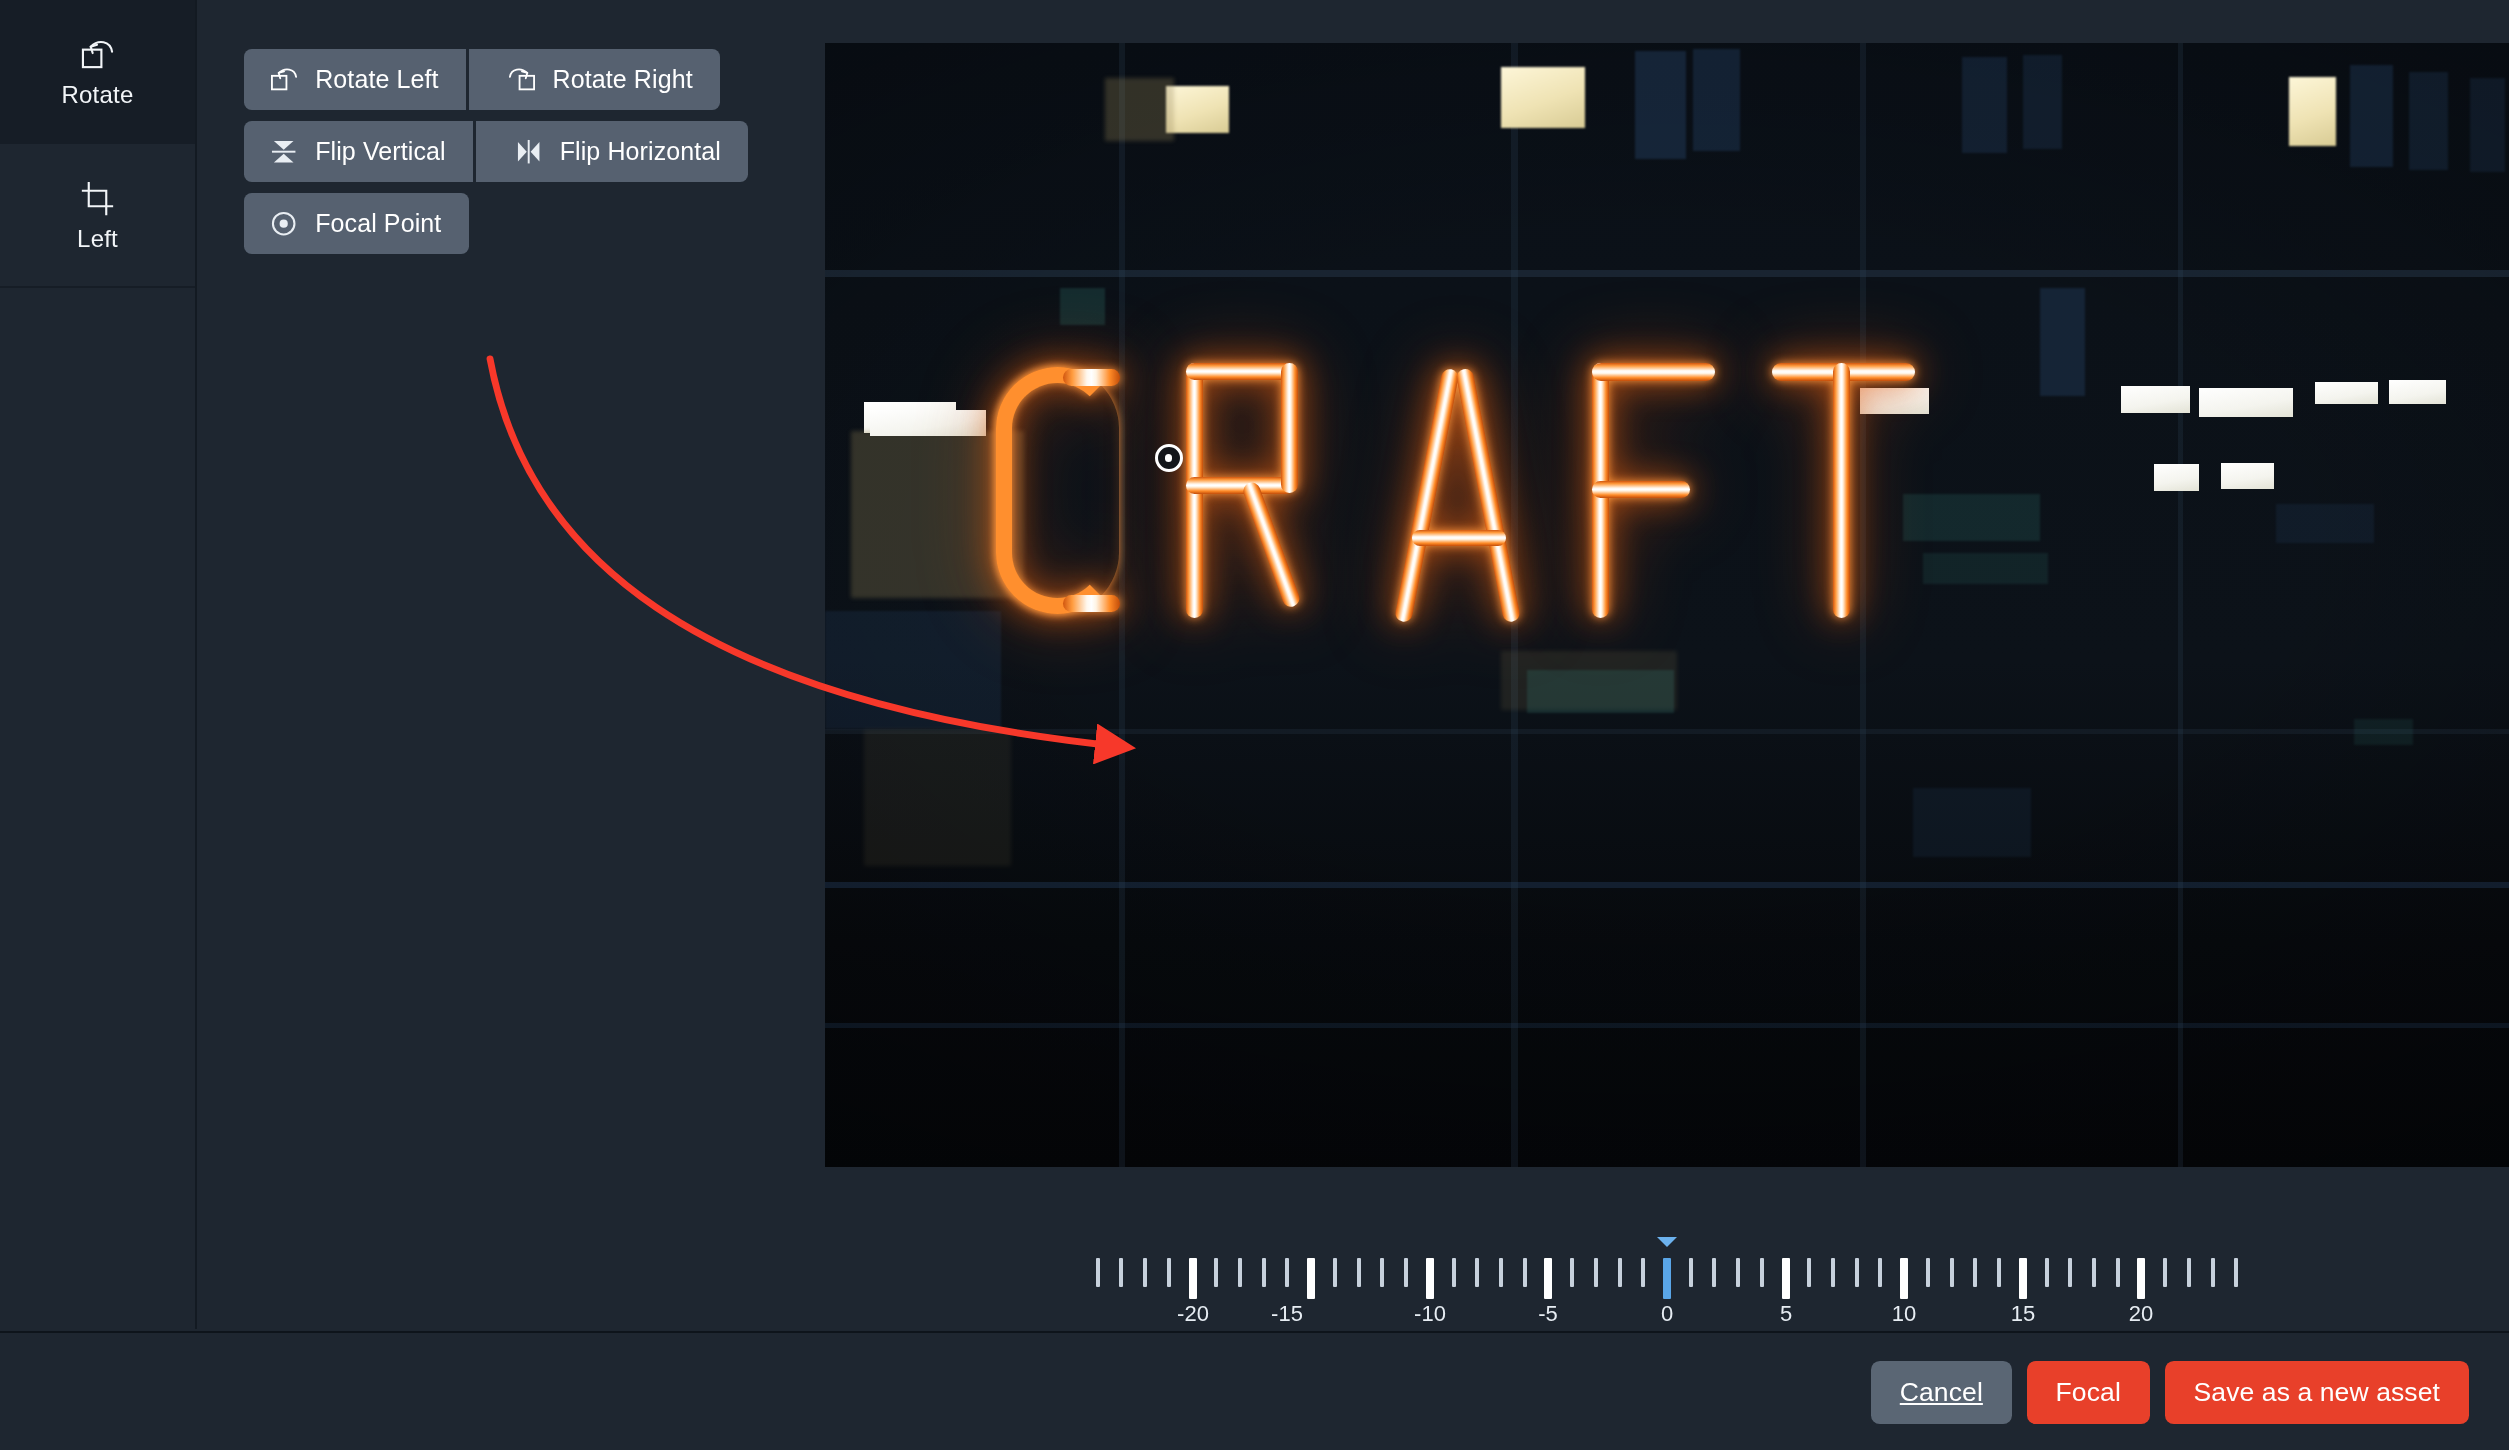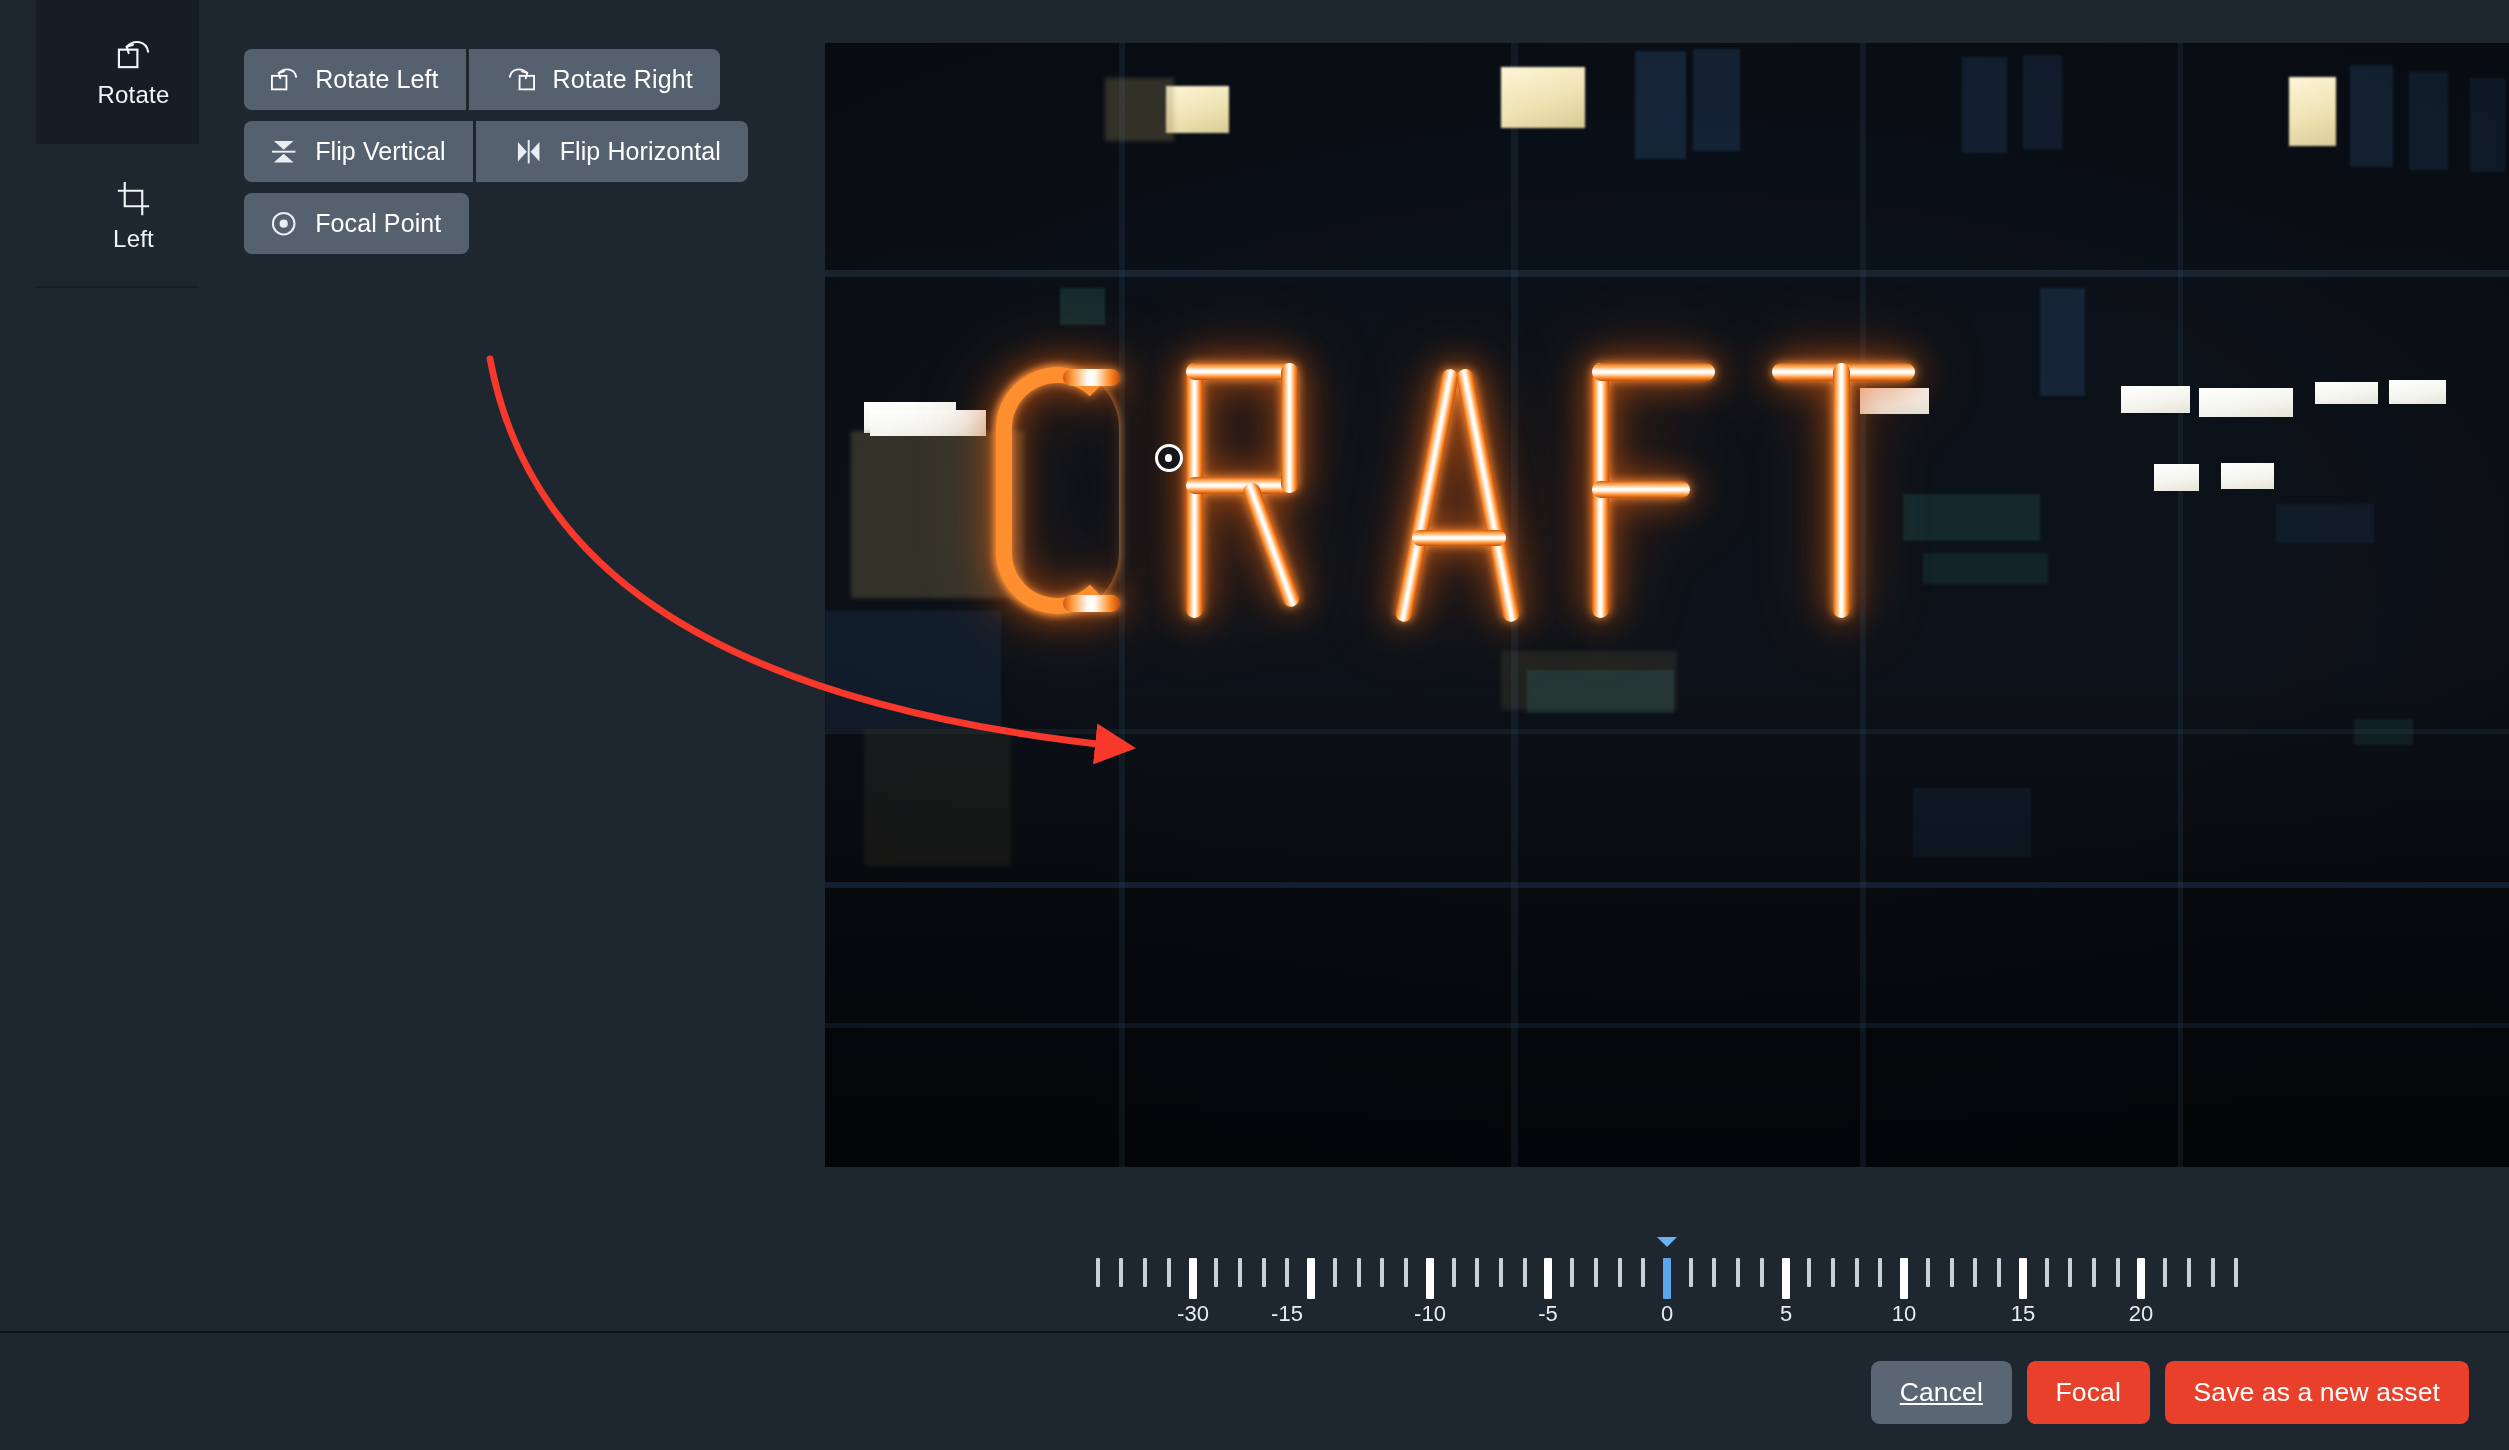--- a/index.html
+++ b/index.html
@@ -21,21 +21,20 @@
   }
 
   
   #sidebar {
     position: absolute;
     left: 0; top: 0;
     width: 197px;
     height: 1329px;
     background: #1e2630;
     border-right: 2px solid #131a22;
-    margin-left: 36px;
   }
   .side-item {
     position: relative;
     width: 195px;
     height: 144px;
     display: flex;
     flex-direction: column;
     align-items: center;
     justify-content: center;
     gap: 9.8px;
@@ -523,21 +522,21 @@
         <div class="tick" style="left: 1243px;"></div>
         <div class="tick" style="left: 1267px;"></div>
         <div class="tick" style="left: 1291px;"></div>
         <div class="tick major" style="left: 1312px;"></div>
         <div class="tick" style="left: 1338px;"></div>
         <div class="tick" style="left: 1362px;"></div>
         <div class="tick" style="left: 1386px;"></div>
         <div class="tick" style="left: 1409px;"></div>
       </div>
     <div id="ruler-labels">
-        <div class="rlabel" style="left: 368px;">-30</div>
+        <div class="rlabel" style="left: 368px;">-20</div>
         <div class="rlabel" style="left: 462px;">-15</div>
         <div class="rlabel" style="left: 605px;">-10</div>
         <div class="rlabel" style="left: 723px;">-5</div>
         <div class="rlabel" style="left: 842px;">0</div>
         <div class="rlabel" style="left: 961px;">5</div>
         <div class="rlabel" style="left: 1079px;">10</div>
         <div class="rlabel" style="left: 1198px;">15</div>
         <div class="rlabel" style="left: 1316px;">20</div>
       </div>
   </div>

